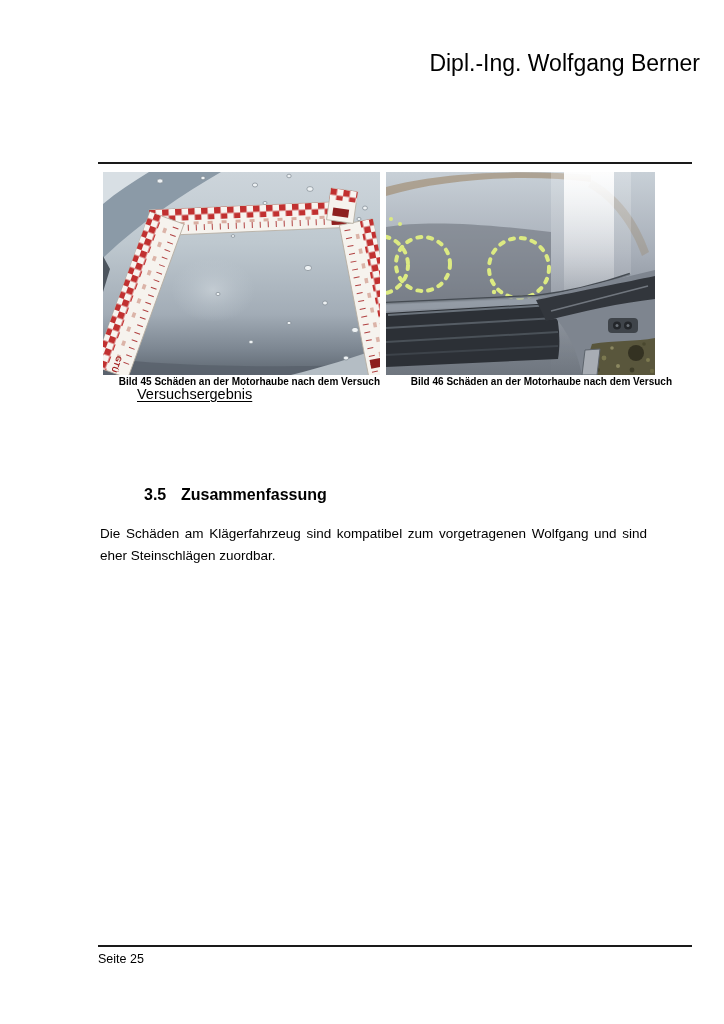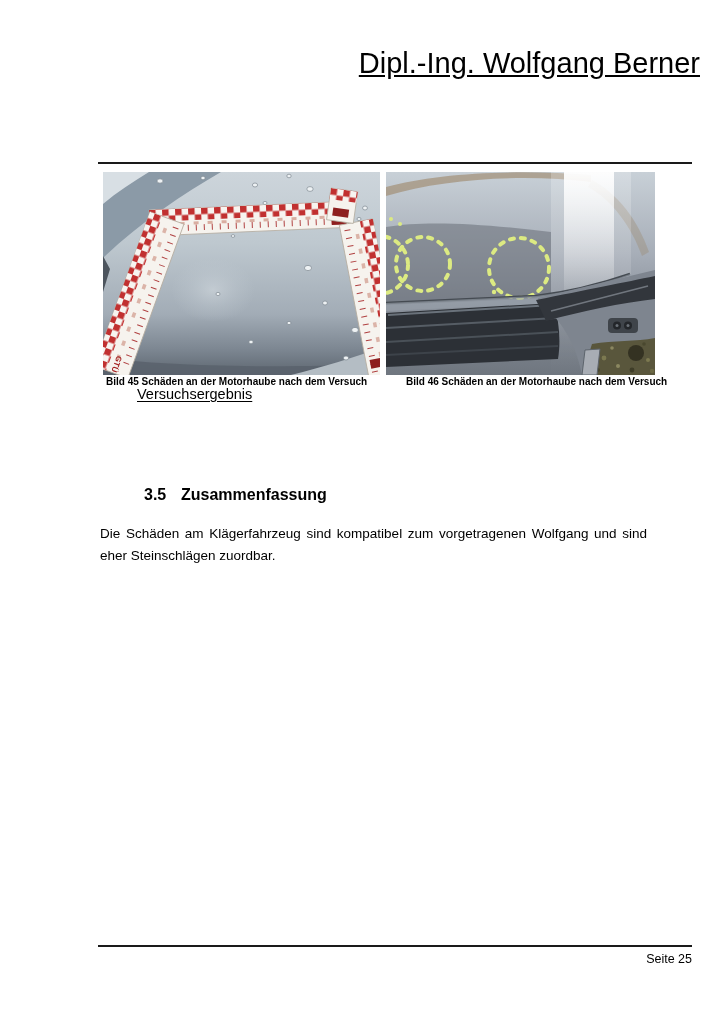--- a/index.html
+++ b/index.html
@@ -1,49 +1,49 @@
 <!DOCTYPE html>
 <html><head>
 <meta charset="utf-8">
 <style>
   html,body{margin:0;padding:0;background:#ffffff;}
   .page{
     position:relative;width:724px;height:1024px;background:#ffffff;overflow:hidden;
     font-family:"Liberation Sans","DejaVu Sans",sans-serif;color:#000;
   }
   .title{
-    position:absolute;top:49px;right:24px;font-size:29px;line-height:28px;
-    font-weight:400;white-space:nowrap;text-decoration:underline;
+    position:absolute;top:49px;right:24px;font-size:23px;line-height:28px;
+    font-weight:400;white-space:nowrap;
   }
   .hrule{position:absolute;left:98px;width:594px;height:0;border-top:2px solid #1a1a1a;}
   .hrule.top{top:162px;}
   .hrule.bottom{top:945px;}
   .photo{position:absolute;top:172px;display:block;}
   .photo.left{left:103px;}
   .photo.right{left:386px;}
   .caption{
     position:absolute;top:376px;font-size:10px;font-weight:700;line-height:12px;
-    white-space:nowrap;letter-spacing:0;
+    white-space:nowrap;letter-spacing:0;text-align:right;
   }
   .caption.left{left:106px;width:274px;}
   .caption.right{left:390px;width:266px;padding-left:16px;}
   .result-label{
     position:absolute;top:386px;left:137px;font-size:14.5px;
     text-decoration:underline;text-underline-offset:2px;
   }
   .body-par{
     position:absolute;left:100px;width:547px;font-size:13.5px;line-height:22px;
     text-align:justify;text-justify:inter-word;
   }
   .par1{top:428px;}
   .par2{top:523px;}
   .heading{position:absolute;left:100px;top:486px;font-size:16px;font-weight:700;margin-left:44px;}
   .heading .num{display:inline-block;width:37px;}
   .footer-label{
-    position:absolute;left:98px;top:952px;width:594px;text-align:right;font-size:12.5px;
+    position:absolute;left:98px;top:952px;width:594px;text-align:left;font-size:12.5px;
   }
 </style>
 </head>
 <body>
 
 <div class="page">
 
   <div class="title">Dipl.-Ing. Wolfgang Berner</div>
 
   <div class="hrule top"></div>

